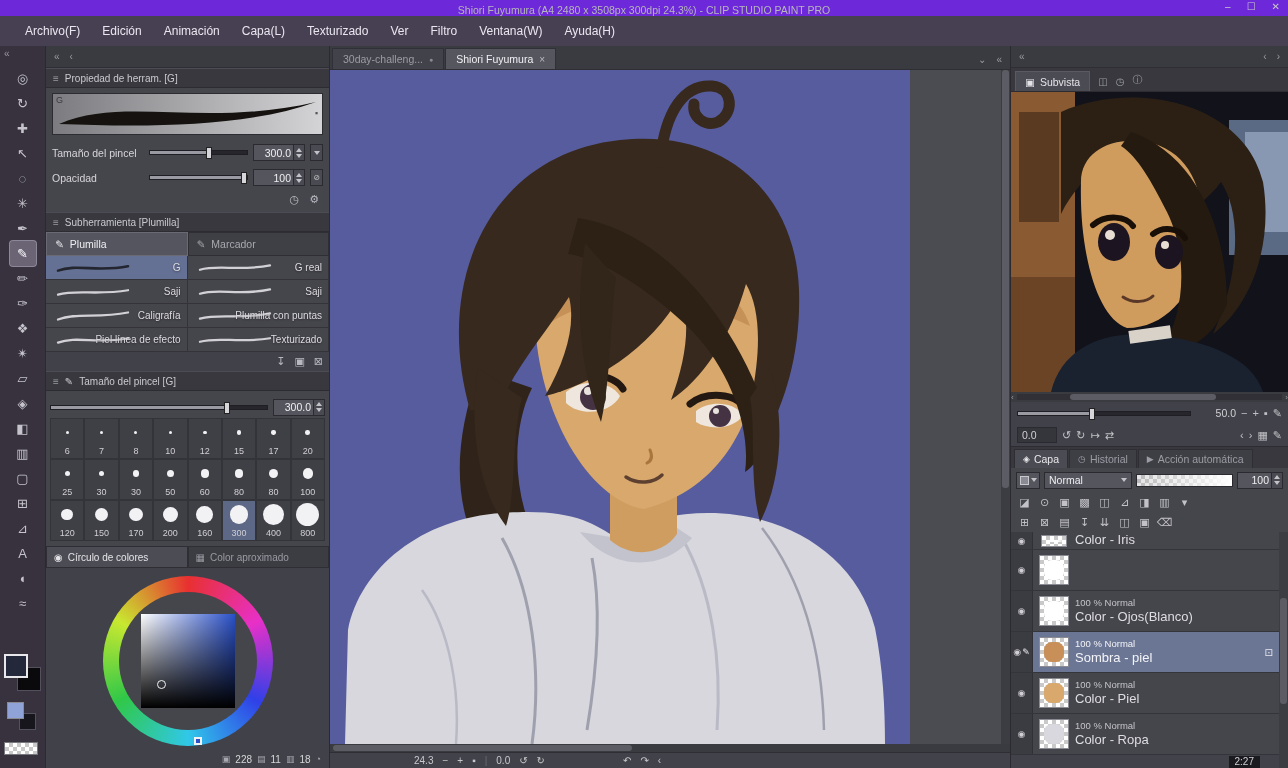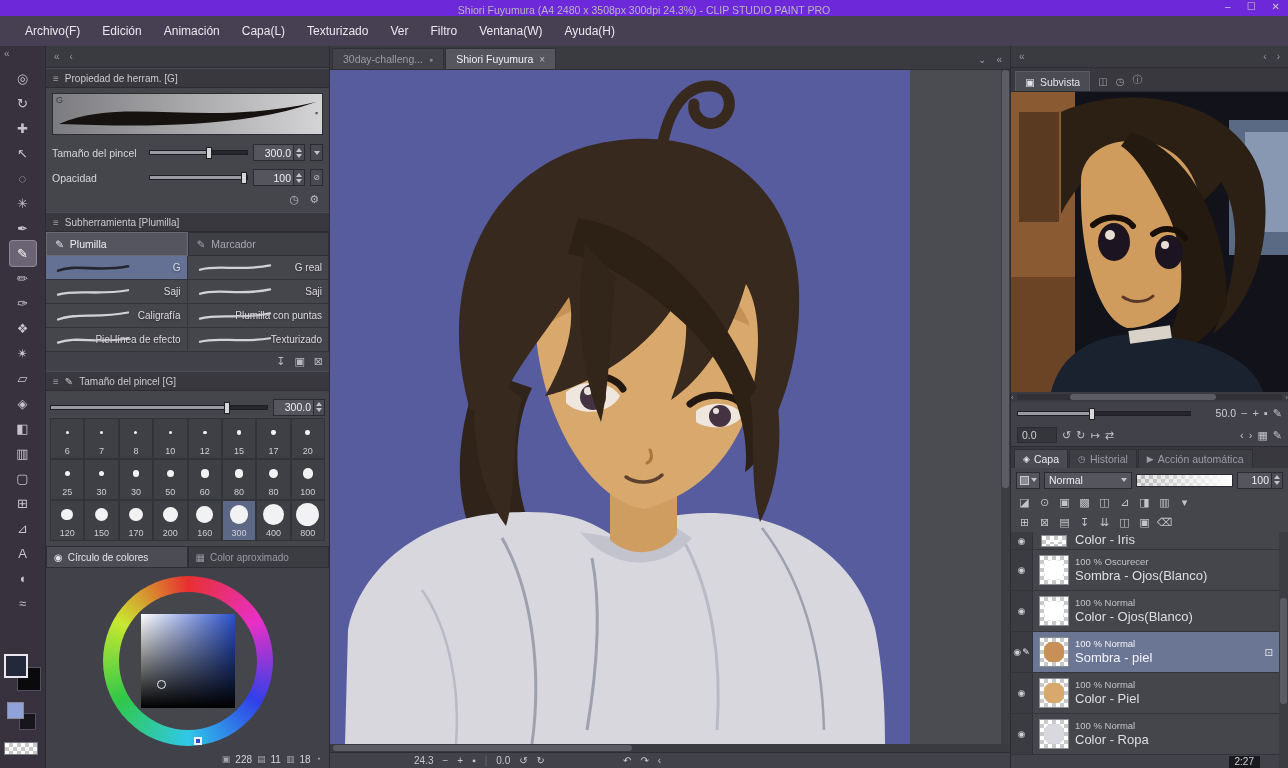--- a/index.html
+++ b/index.html
@@ -733,24 +733,20 @@
               <div class="lname">Color - Iris</div>
             </div>
         </div>
         <div class="layer-row">
           <div class="lg">
               <span>◉</span>
             </div>
           <div class="lthumb checker">
               <div class="blob" style="background: rgb(255, 255, 255);"></div>
             </div>
-          <div class="ltexts">
-            <div class="linfo">100 % Oscurecer</div>
-            <div class="lname">Sombra - Ojos(Blanco)</div>
-          </div>
         </div>
         <div class="layer-row">
           <div class="lg">
               <span>◉</span>
             </div>
           <div class="lthumb checker">
               <div class="blob" style="background: rgb(255, 255, 255);"></div>
             </div>
           <div class="ltexts">
             <div class="linfo">100 % Normal</div>

